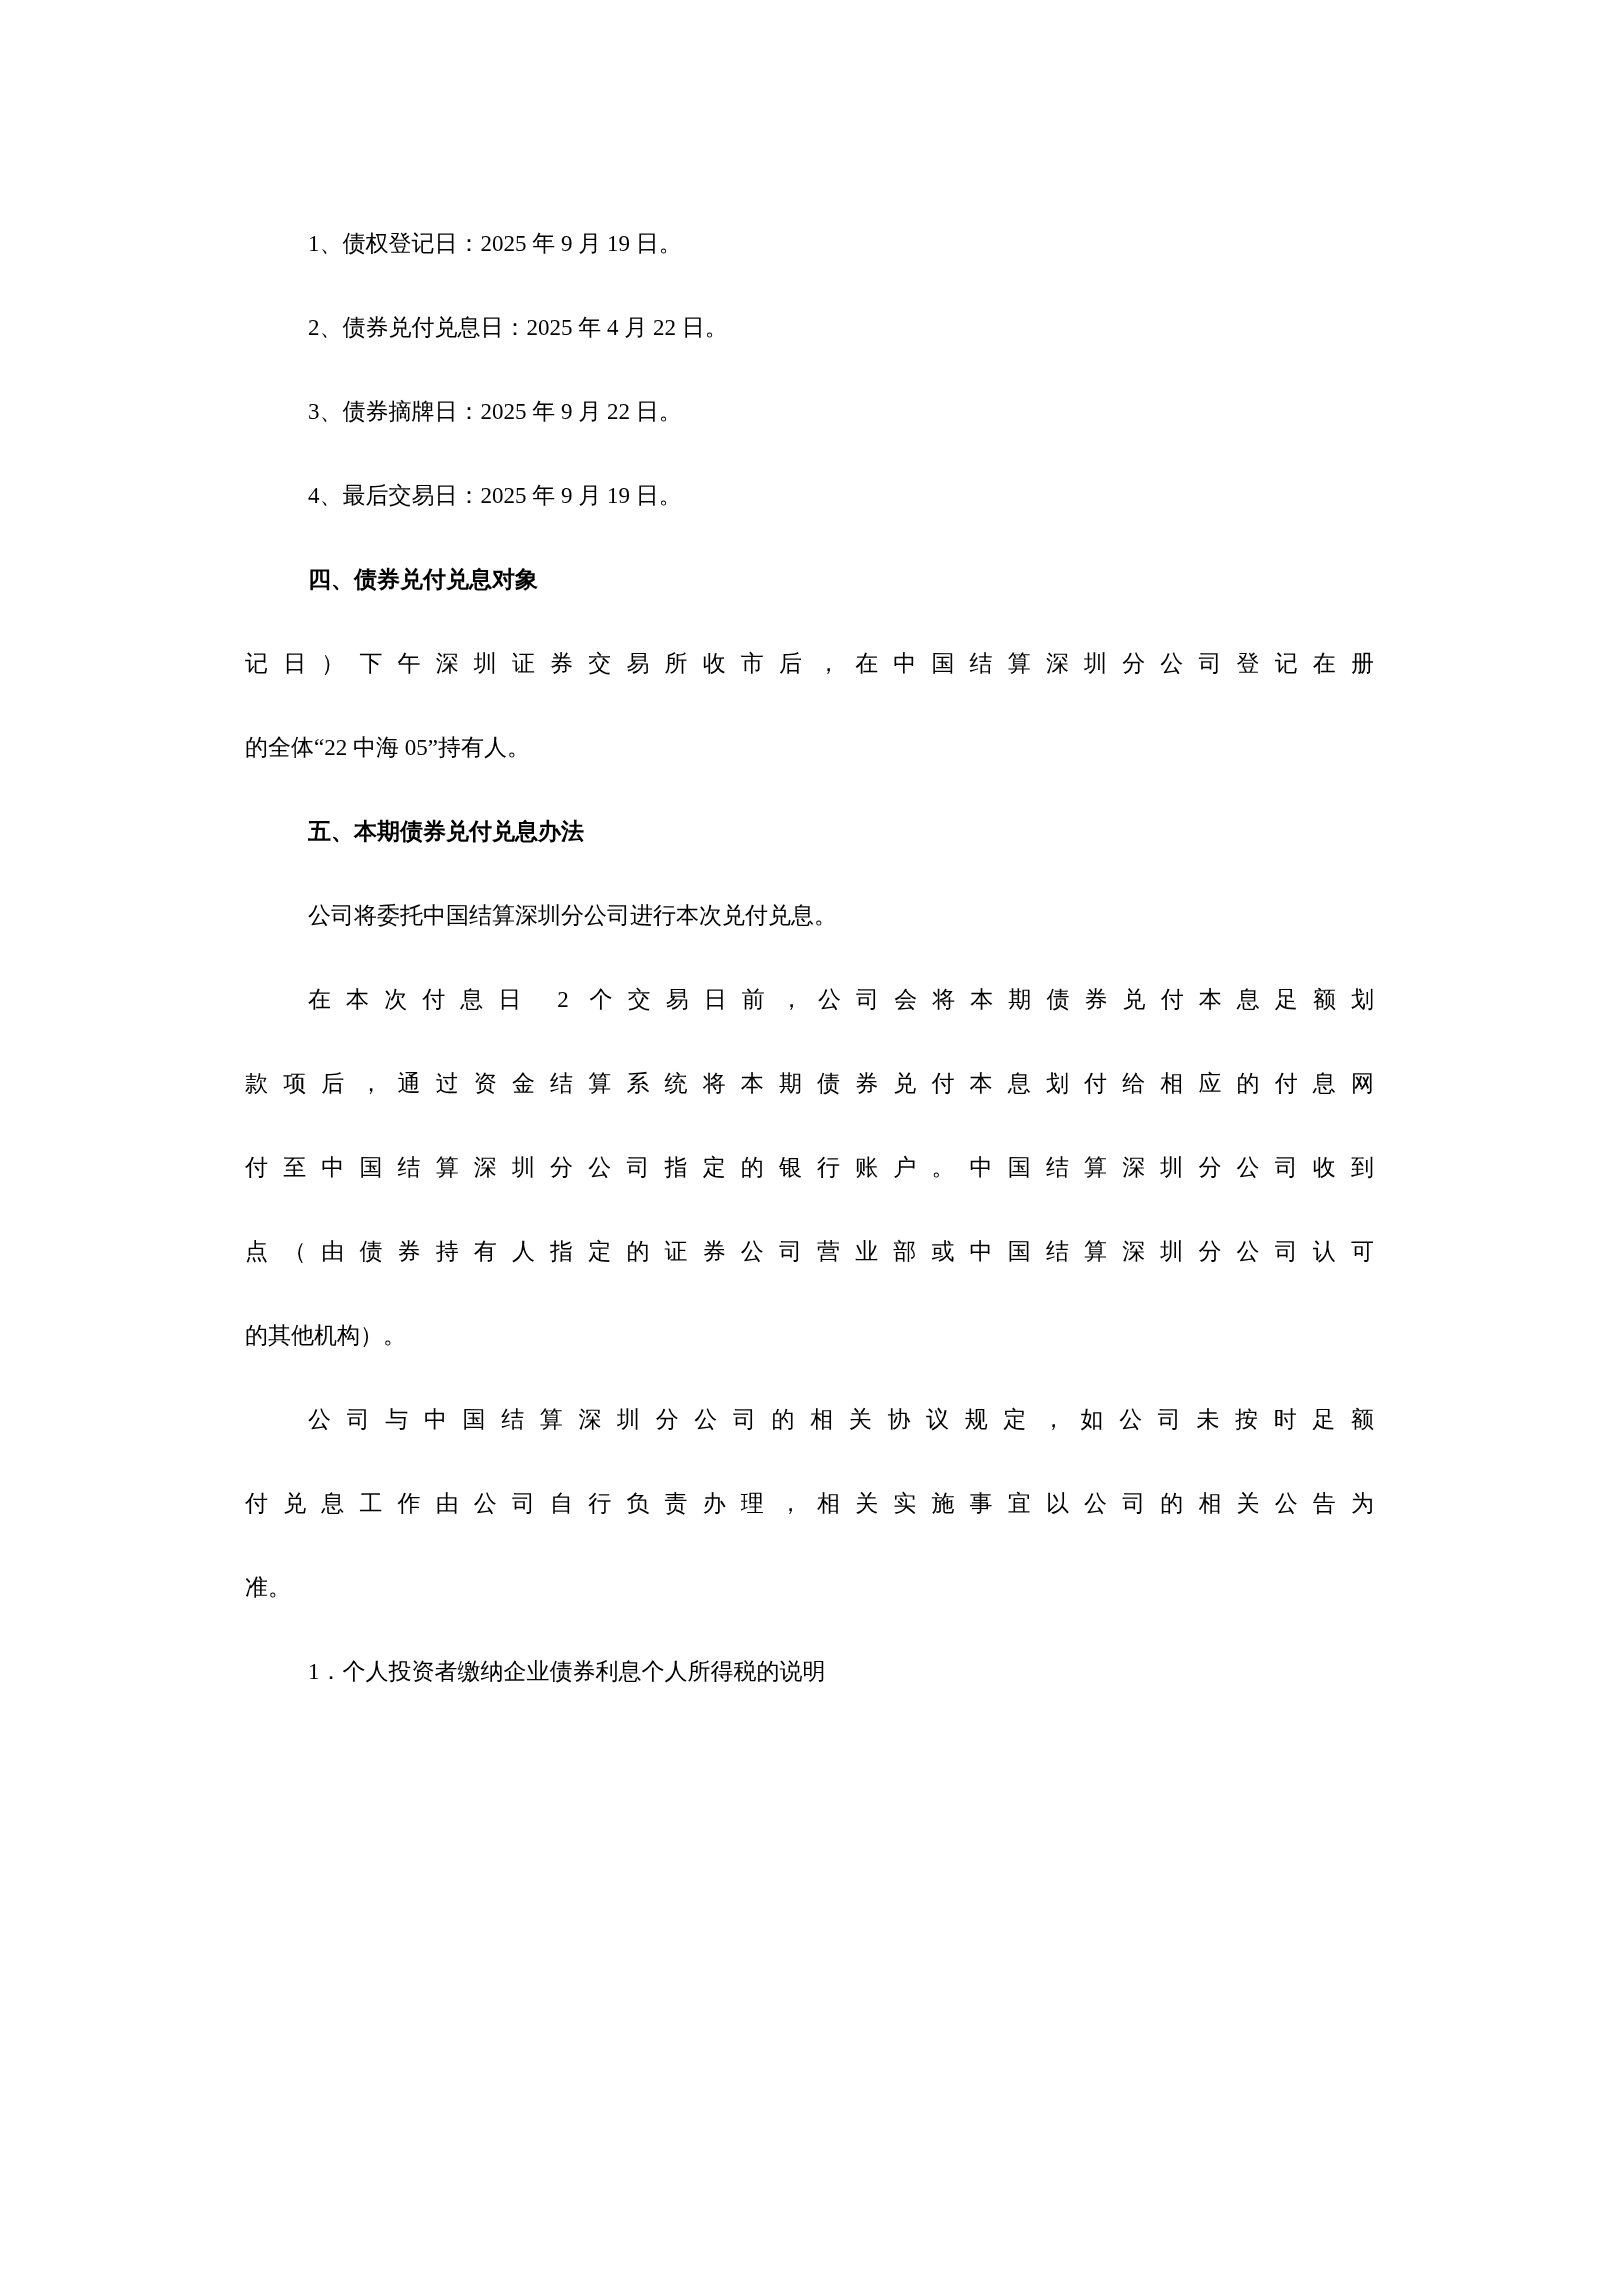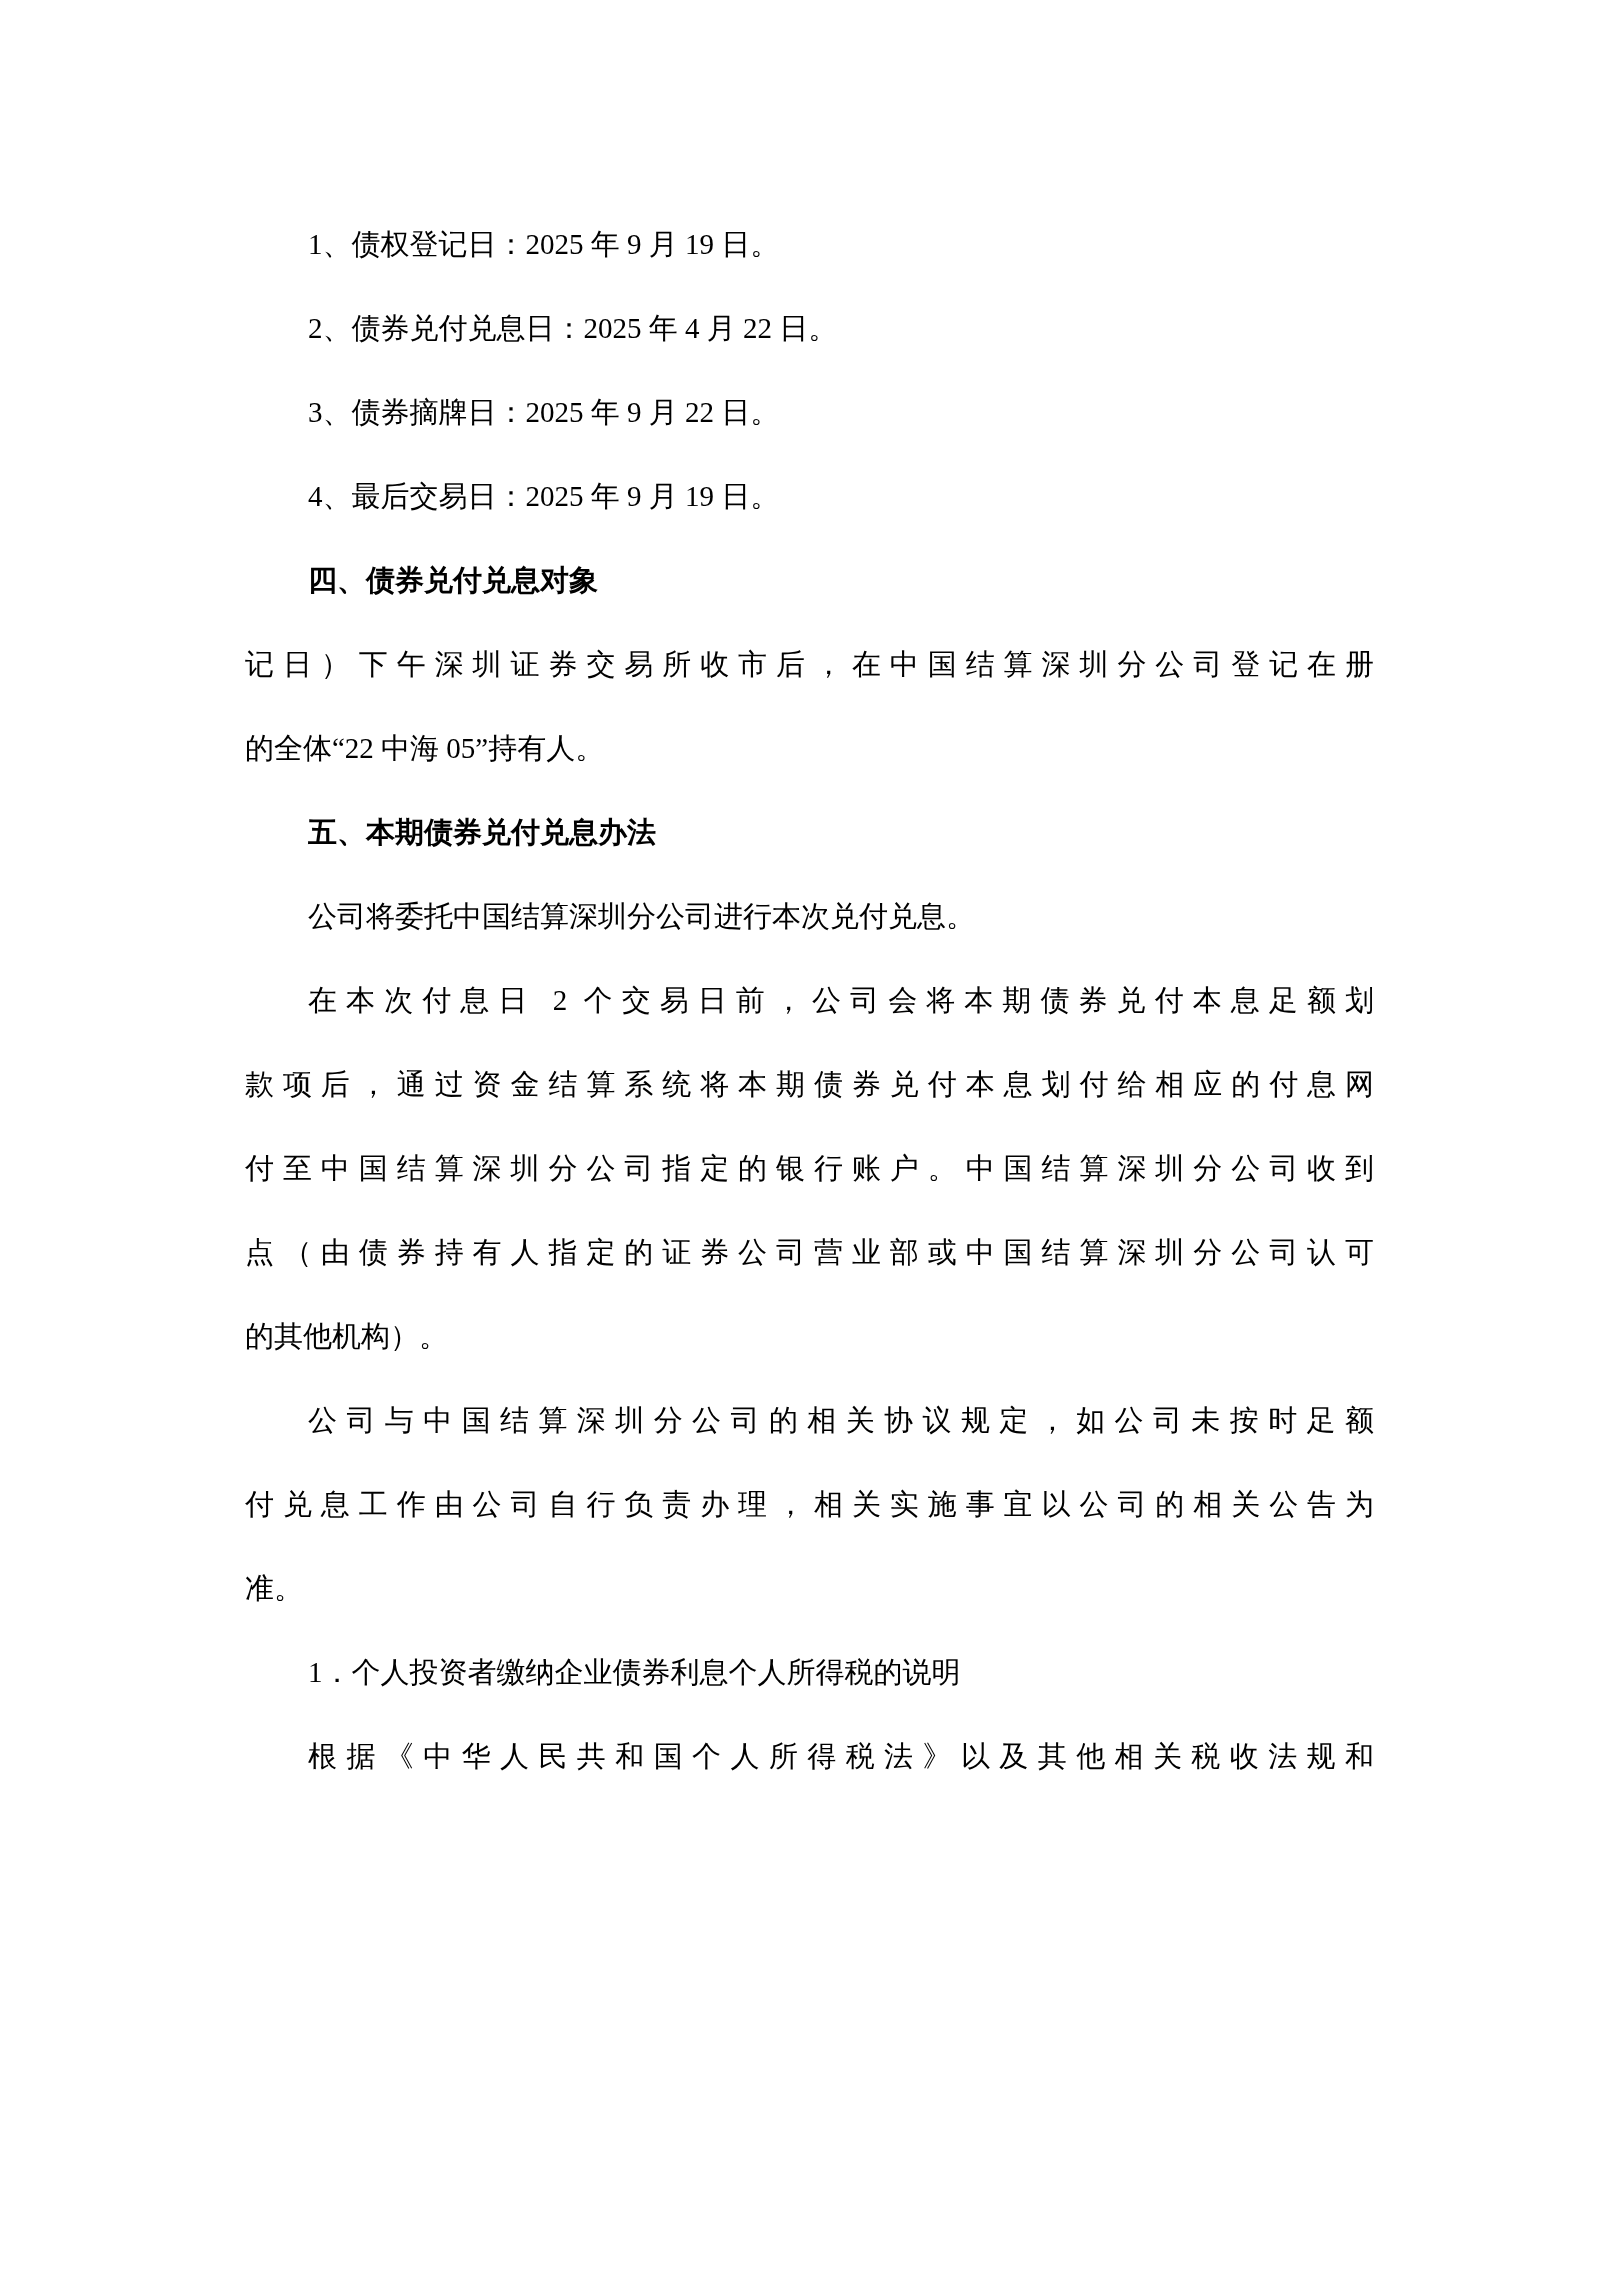--- a/index.html
+++ b/index.html
@@ -15,21 +15,21 @@
     background: #ffffff;
     color: #000000;
     font-family: "Liberation Serif", "DejaVu Serif", serif;
     overflow: hidden;
   }
   .doc {
     position: absolute;
     left: 245px;
     top: 202px;
     width: 1129px;
-    font-size: 29px;
+    font-size: 23px;
     line-height: 84px;
   }
   .line {
     height: 84px;
     text-align: left;
   }
   .line.indent {
     text-indent: 63px;
   }
   .line.bold {
@@ -56,16 +56,15 @@
       <div class="line indent">公司将委托中国结算深圳分公司进行本次兑付兑息。</div>
       <div class="line indent justify">在本次付息日 2 个交易日前，公司会将本期债券兑付本息足额划</div>
       <div class="line justify">款项后，通过资金结算系统将本期债券兑付本息划付给相应的付息网</div>
       <div class="line justify">付至中国结算深圳分公司指定的银行账户。中国结算深圳分公司收到</div>
       <div class="line justify">点（由债券持有人指定的证券公司营业部或中国结算深圳分公司认可</div>
       <div class="line">的其他机构）。</div>
       <div class="line indent justify">公司与中国结算深圳分公司的相关协议规定，如公司未按时足额</div>
       <div class="line justify">付兑息工作由公司自行负责办理，相关实施事宜以公司的相关公告为</div>
       <div class="line">准。</div>
       <div class="line indent">1．个人投资者缴纳企业债券利息个人所得税的说明</div>
-      <div class="line indent justify">根据《中华人民共和国个人所得税法》以及其他相关税收法规和</div>
     </div>
 </div>
 
 
 </body></html>

